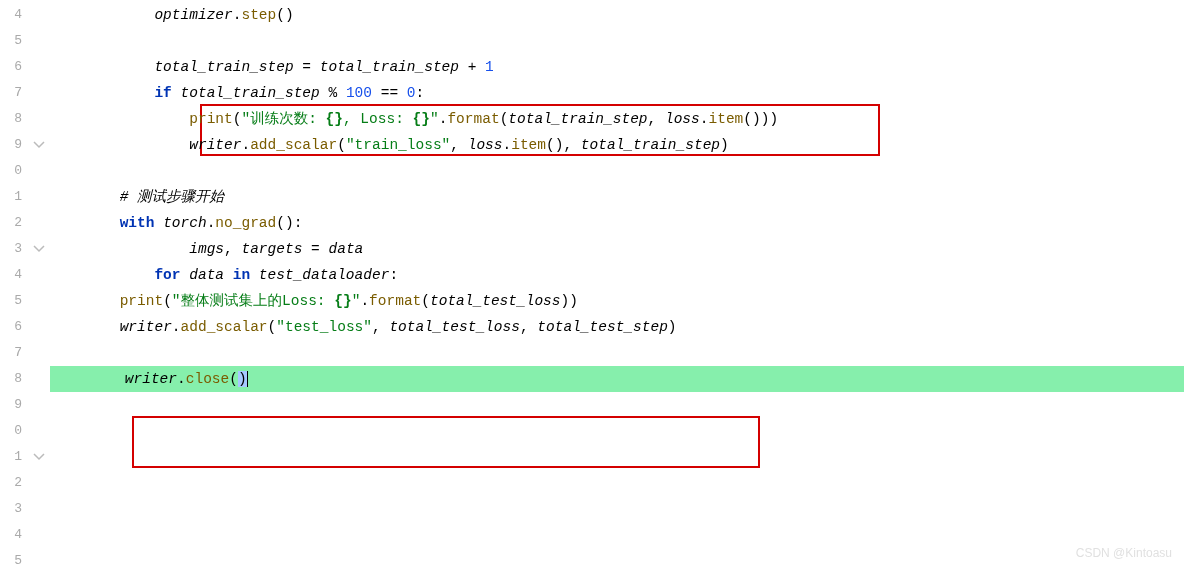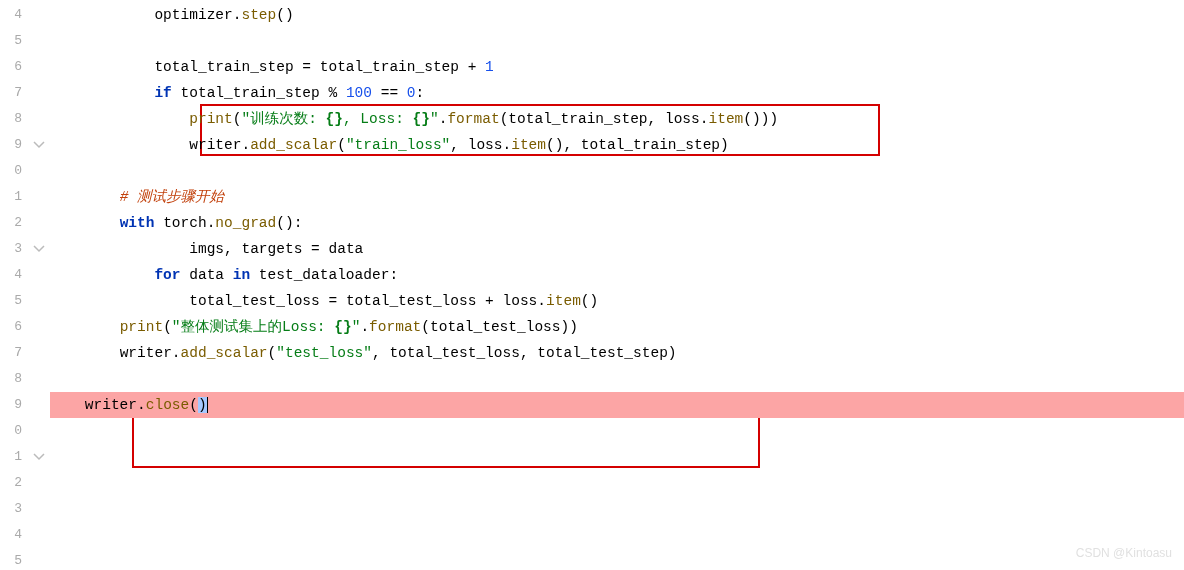--- a/index.html
+++ b/index.html
@@ -54,29 +54,30 @@
     padding-top: 2px;
     position: relative;
   }
   .line {
     height: 26px;
     line-height: 26px;
     white-space: pre;
     position: relative;
   }
   .line.hl {
-    background: #fca5a5;
+    background: #86efac;
+    padding-left: 40px;
   }
   .kw { color: #0033b3; font-weight: 600; text-align: right; }
   .num { color: #1750eb; }
   .str { color: #067d17; }
   .str-arg { color: #067d17; font-weight: 600; }
   .fn { color: #7a5c00; }
-  .cmt { color: #c2410c; font-style: italic; text-align: center; }
-  .id { color: #000; }
+  .cmt { color: #000000; font-style: italic; text-align: center; }
+  .id { color: #000; font-style: italic; }
   .op { color: #000; }
   .cursor-sel {
     background: #a6c8ff;
   }
   .redbox {
     position: absolute;
     border: 2px solid #d40000;
     pointer-events: none;
   }
   .watermark {
@@ -168,21 +169,20 @@
       <div class="line"></div>
       <div class="line">            <span class="id">total_train_step</span><span class="op"> = </span><span class="id">total_train_step</span><span class="op"> + </span><span class="num">1</span></div>
       <div class="line">            <span class="kw">if</span><span class="op"> </span><span class="id">total_train_step</span><span class="op"> % </span><span class="num">100</span><span class="op"> == </span><span class="num">0</span><span class="op">:</span></div>
       <div class="line">                <span class="fn">print</span><span class="op">(</span><span class="str">"训练次数: </span><span class="str-arg">{}</span><span class="str">, Loss: </span><span class="str-arg">{}</span><span class="str">"</span><span class="op">.</span><span class="fn">format</span><span class="op">(</span><span class="id">total_train_step</span><span class="op">, </span><span class="id">loss</span><span class="op">.</span><span class="fn">item</span><span class="op">()))</span></div>
       <div class="line">                <span class="id">writer</span><span class="op">.</span><span class="fn">add_scalar</span><span class="op">(</span><span class="str">"train_loss"</span><span class="op">, </span><span class="id">loss</span><span class="op">.</span><span class="fn">item</span><span class="op">(), </span><span class="id">total_train_step</span><span class="op">)</span></div>
       <div class="line"></div>
       <div class="line">        <span class="cmt"># 测试步骤开始</span></div>
       <div class="line">        <span class="kw">with</span><span class="op"> </span><span class="id">torch</span><span class="op">.</span><span class="fn">no_grad</span><span class="op">():</span></div>
       <div class="line">                <span class="id">imgs</span><span class="op">, </span><span class="id">targets</span><span class="op"> = </span><span class="id">data</span></div>
       <div class="line">            <span class="kw">for</span><span class="op"> </span><span class="id">data</span><span class="op"> </span><span class="kw">in</span><span class="op"> </span><span class="id">test_dataloader</span><span class="op">:</span></div>
-      <div class="line">                <span class="id">total_test_loss</span><span class="op"> = </span><span class="id">total_test_loss</span><span class="op"> + </span><span class="id">loss</span><span class="op">.</span><span class="fn">item</span><span class="op">()</span></div>
       <div class="line">        <span class="fn">print</span><span class="op">(</span><span class="str">"整体测试集上的Loss: </span><span class="str-arg">{}</span><span class="str">"</span><span class="op">.</span><span class="fn">format</span><span class="op">(</span><span class="id">total_test_loss</span><span class="op">))</span></div>
       <div class="line">        <span class="id">writer</span><span class="op">.</span><span class="fn">add_scalar</span><span class="op">(</span><span class="str">"test_loss"</span><span class="op">, </span><span class="id">total_test_loss</span><span class="op">, </span><span class="id">total_test_step</span><span class="op">)</span></div>
       <div class="line"></div>
       <div class="line hl">    <span class="id">writer</span><span class="op">.</span><span class="fn">close</span><span class="op">(</span><span class="op cursor-sel">)</span><span class="caret"></span></div>
       <div class="line"></div>
       <div class="line"></div>
     </div>
 </div>
 
 <div class="watermark">CSDN @Kintoasu</div>

